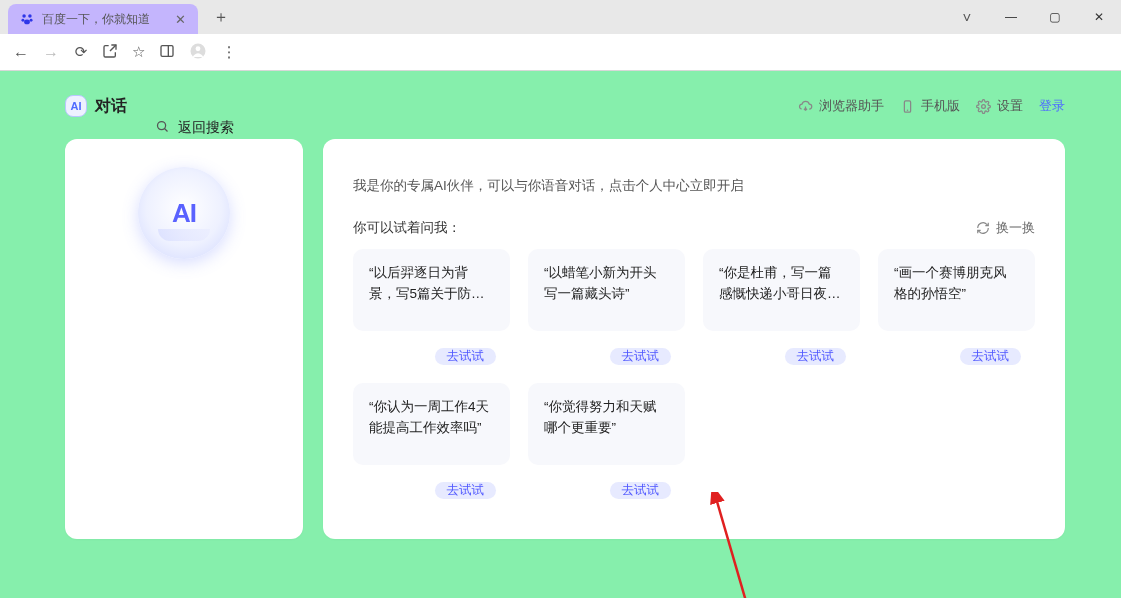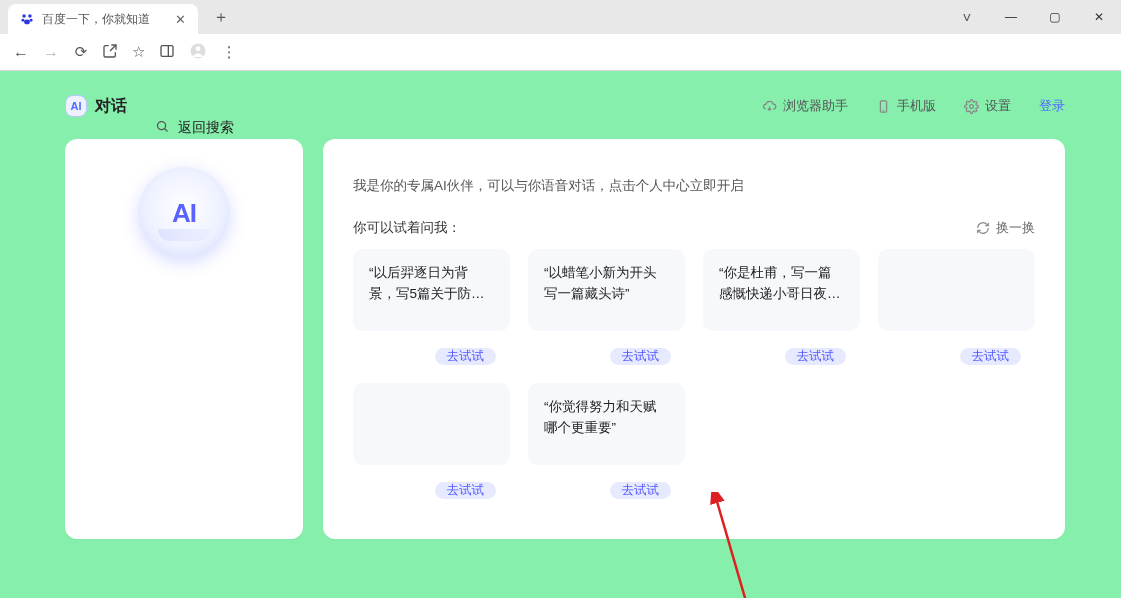--- a/index.html
+++ b/index.html
@@ -24,21 +24,21 @@
     align-items: center;
     height: 34px;
     background: #e8e8e8;
     padding-left: 8px;
     position: relative;
   }
   .tab {
     display: flex;
     align-items: center;
     gap: 8px;
-    background: #ffffff;
+    background: #c4b5fd;
     height: 30px;
     padding: 0 12px;
     border-top-left-radius: 8px;
     border-top-right-radius: 8px;
     min-width: 190px;
     margin-top: 4px;
     font-size: 12px;
     color: #555;
     position: relative;
   }
@@ -100,21 +100,21 @@
     color:#4f6bff; border:1px solid #b9c6ff; font-size:11px; font-weight:700;
     background:#eef1ff;
   }
   .back-search {
     display:flex; align-items:center; gap:8px; margin-left:28px;
     font-size:14px; color:#222; cursor:pointer;margin-top:44px;
   }
   .back-search .mag { font-size:15px; color:#555; }
 
   .top-right {
-    margin-left:auto; display:flex; align-items:center; gap:28px;
+    margin-left:auto; display:flex; align-items:center; gap:16px;
     padding-right: 56px; font-size:13px; color:#555;
   }
   .top-right .item { display:flex; align-items:center; gap:6px; cursor:pointer; }
   .top-right .item svg { width:15px; height:15px; }
   .login-link { color:#4f6bff; cursor:pointer; }
 
   .content-row {
     display:flex; gap:20px; margin-top:10px;
     padding-right: 56px;
   }
@@ -309,23 +309,25 @@
             </div>
             <div class="prompt-card">
               <div class="quote">“以蜡笔小新为开头写一篇藏头诗”</div>
               <div class="try-btn">去试试</div>
             </div>
             <div class="prompt-card">
               <div class="quote">“你是杜甫，写一篇感慨快递小哥日夜辛劳七…</div>
               <div class="try-btn">去试试</div>
             </div>
             <div class="prompt-card">
-              <div class="try-btn">去试试</div>
-            </div>
-            <div class="prompt-card">
+              <div class="quote">“画一个赛博朋克风格的孙悟空”</div>
+              <div class="try-btn">去试试</div>
+            </div>
+            <div class="prompt-card">
+              <div class="quote">“你认为一周工作4天能提高工作效率吗”</div>
               <div class="try-btn">去试试</div>
             </div>
             <div class="prompt-card">
               <div class="quote">“你觉得努力和天赋哪个更重要”</div>
               <div class="try-btn">去试试</div>
             </div>
           </div>
       </div>
     </div>
   </div>

